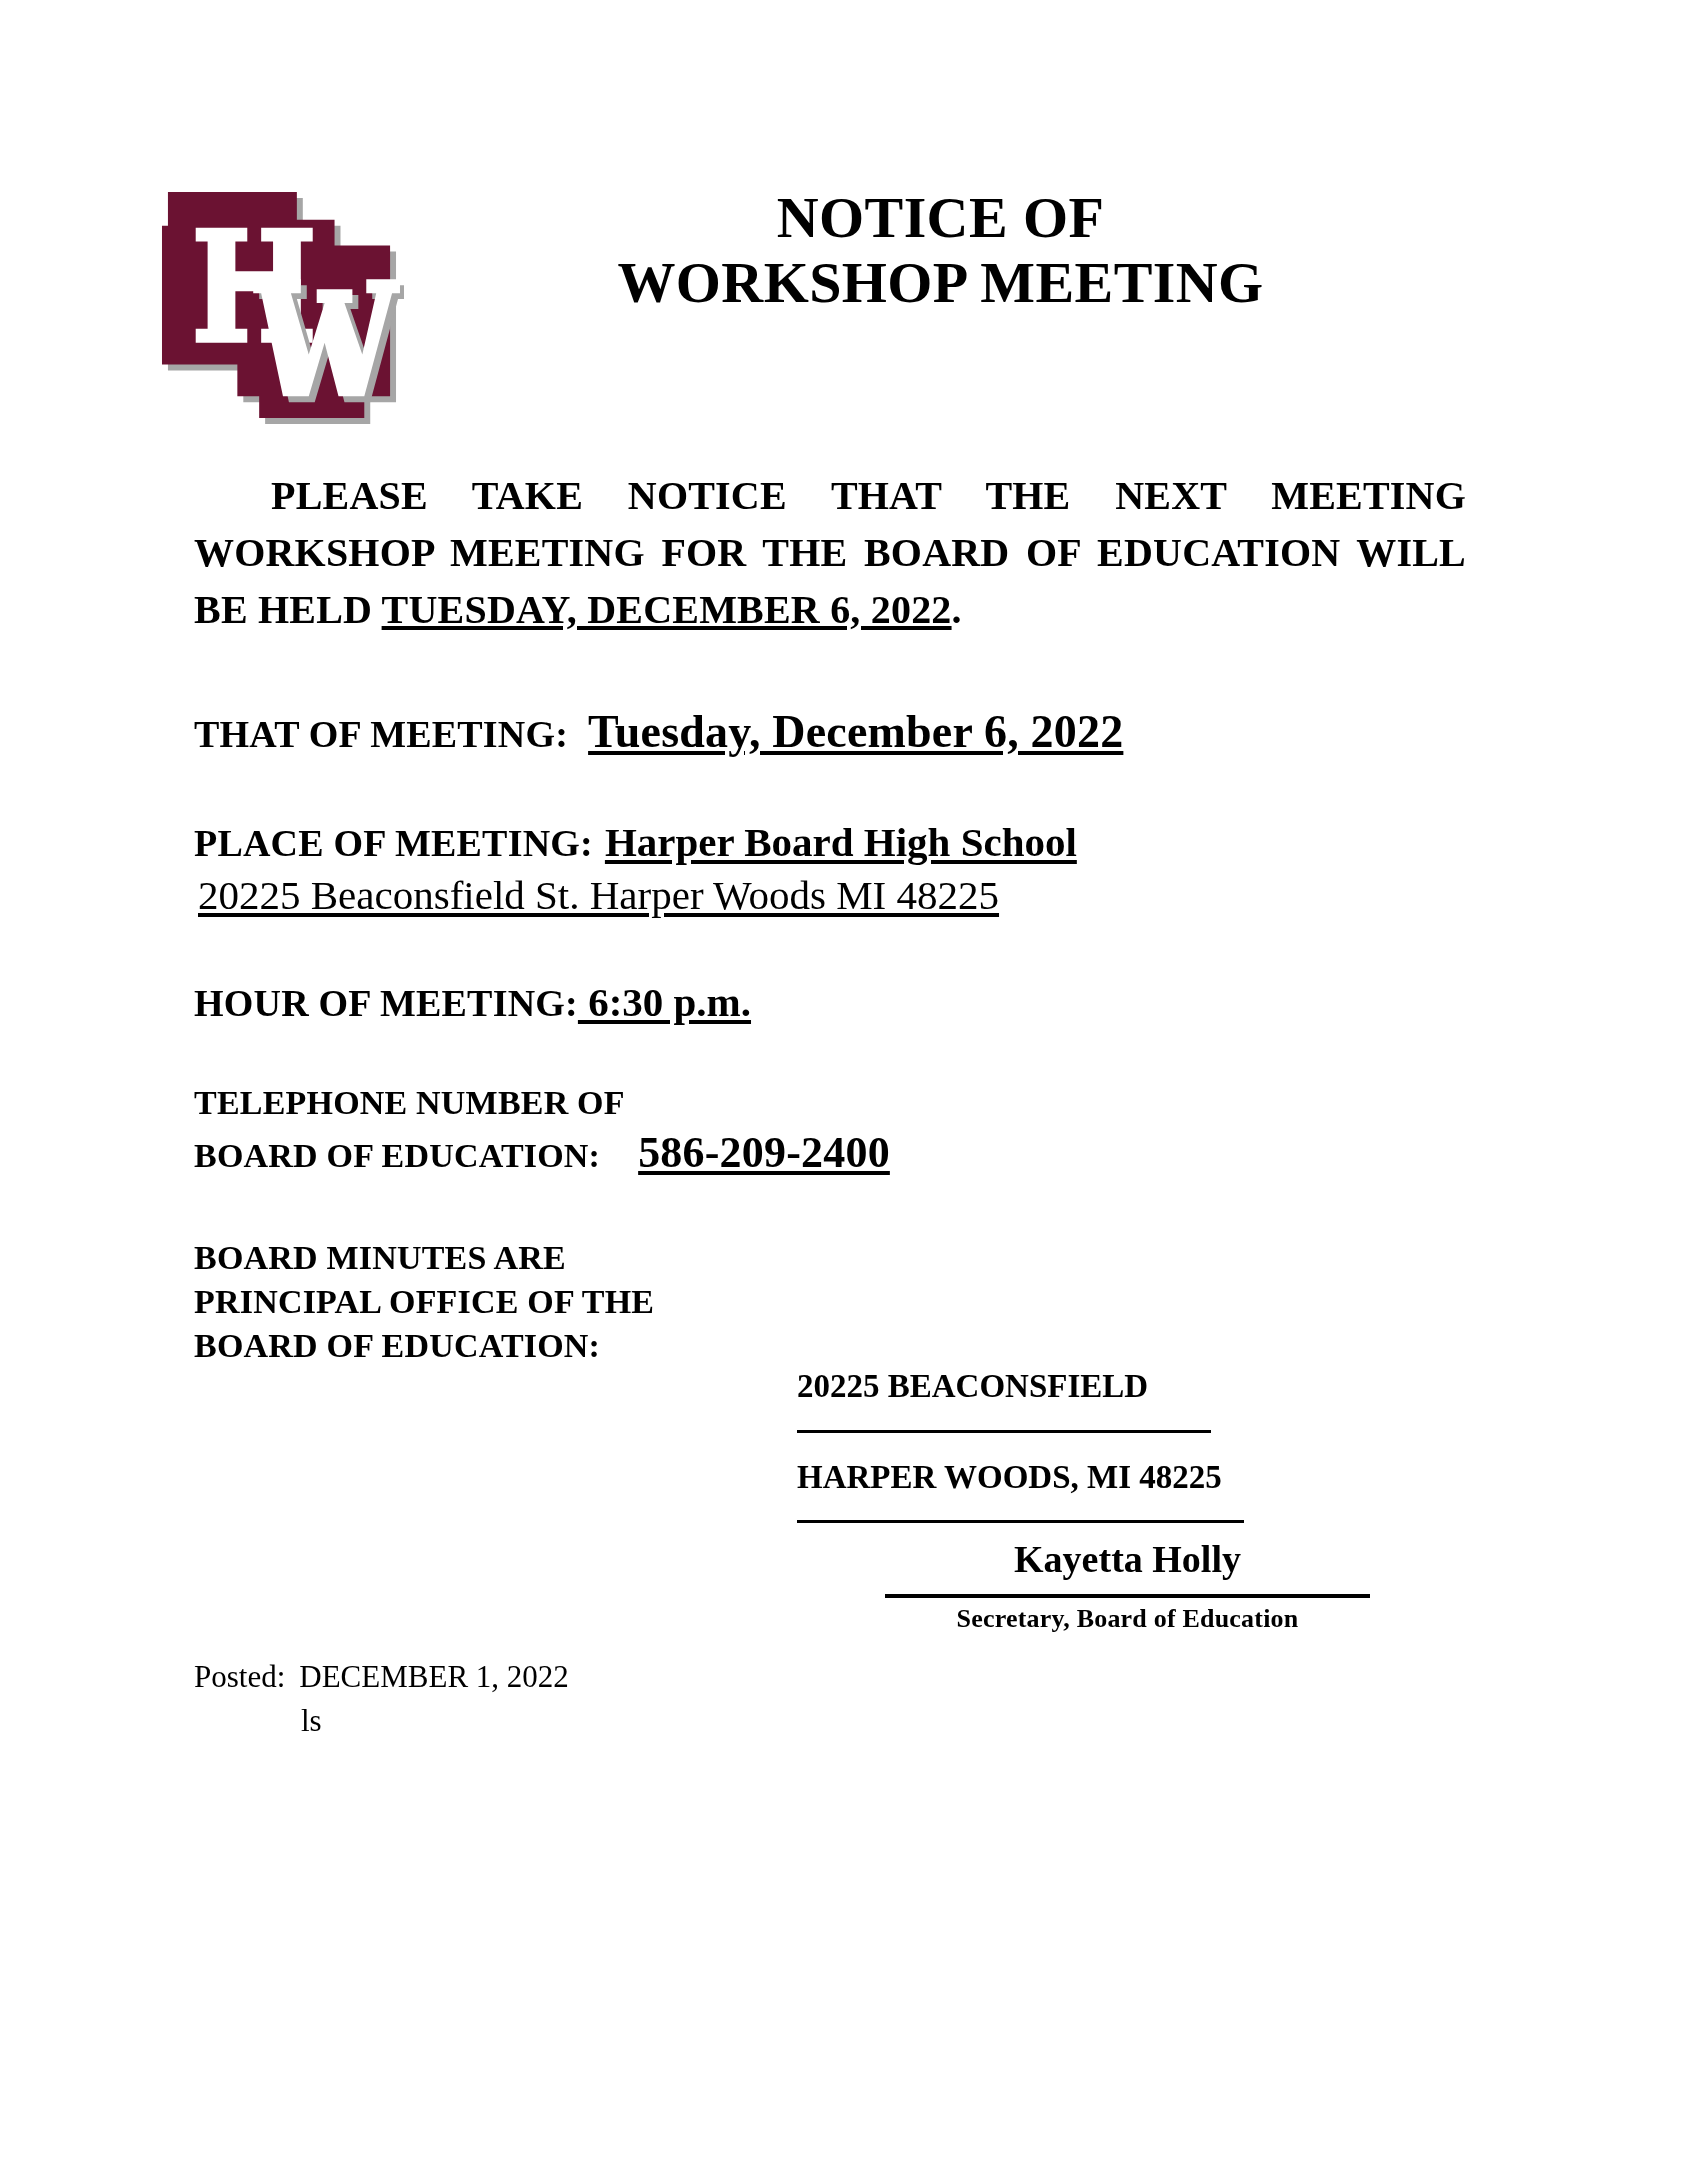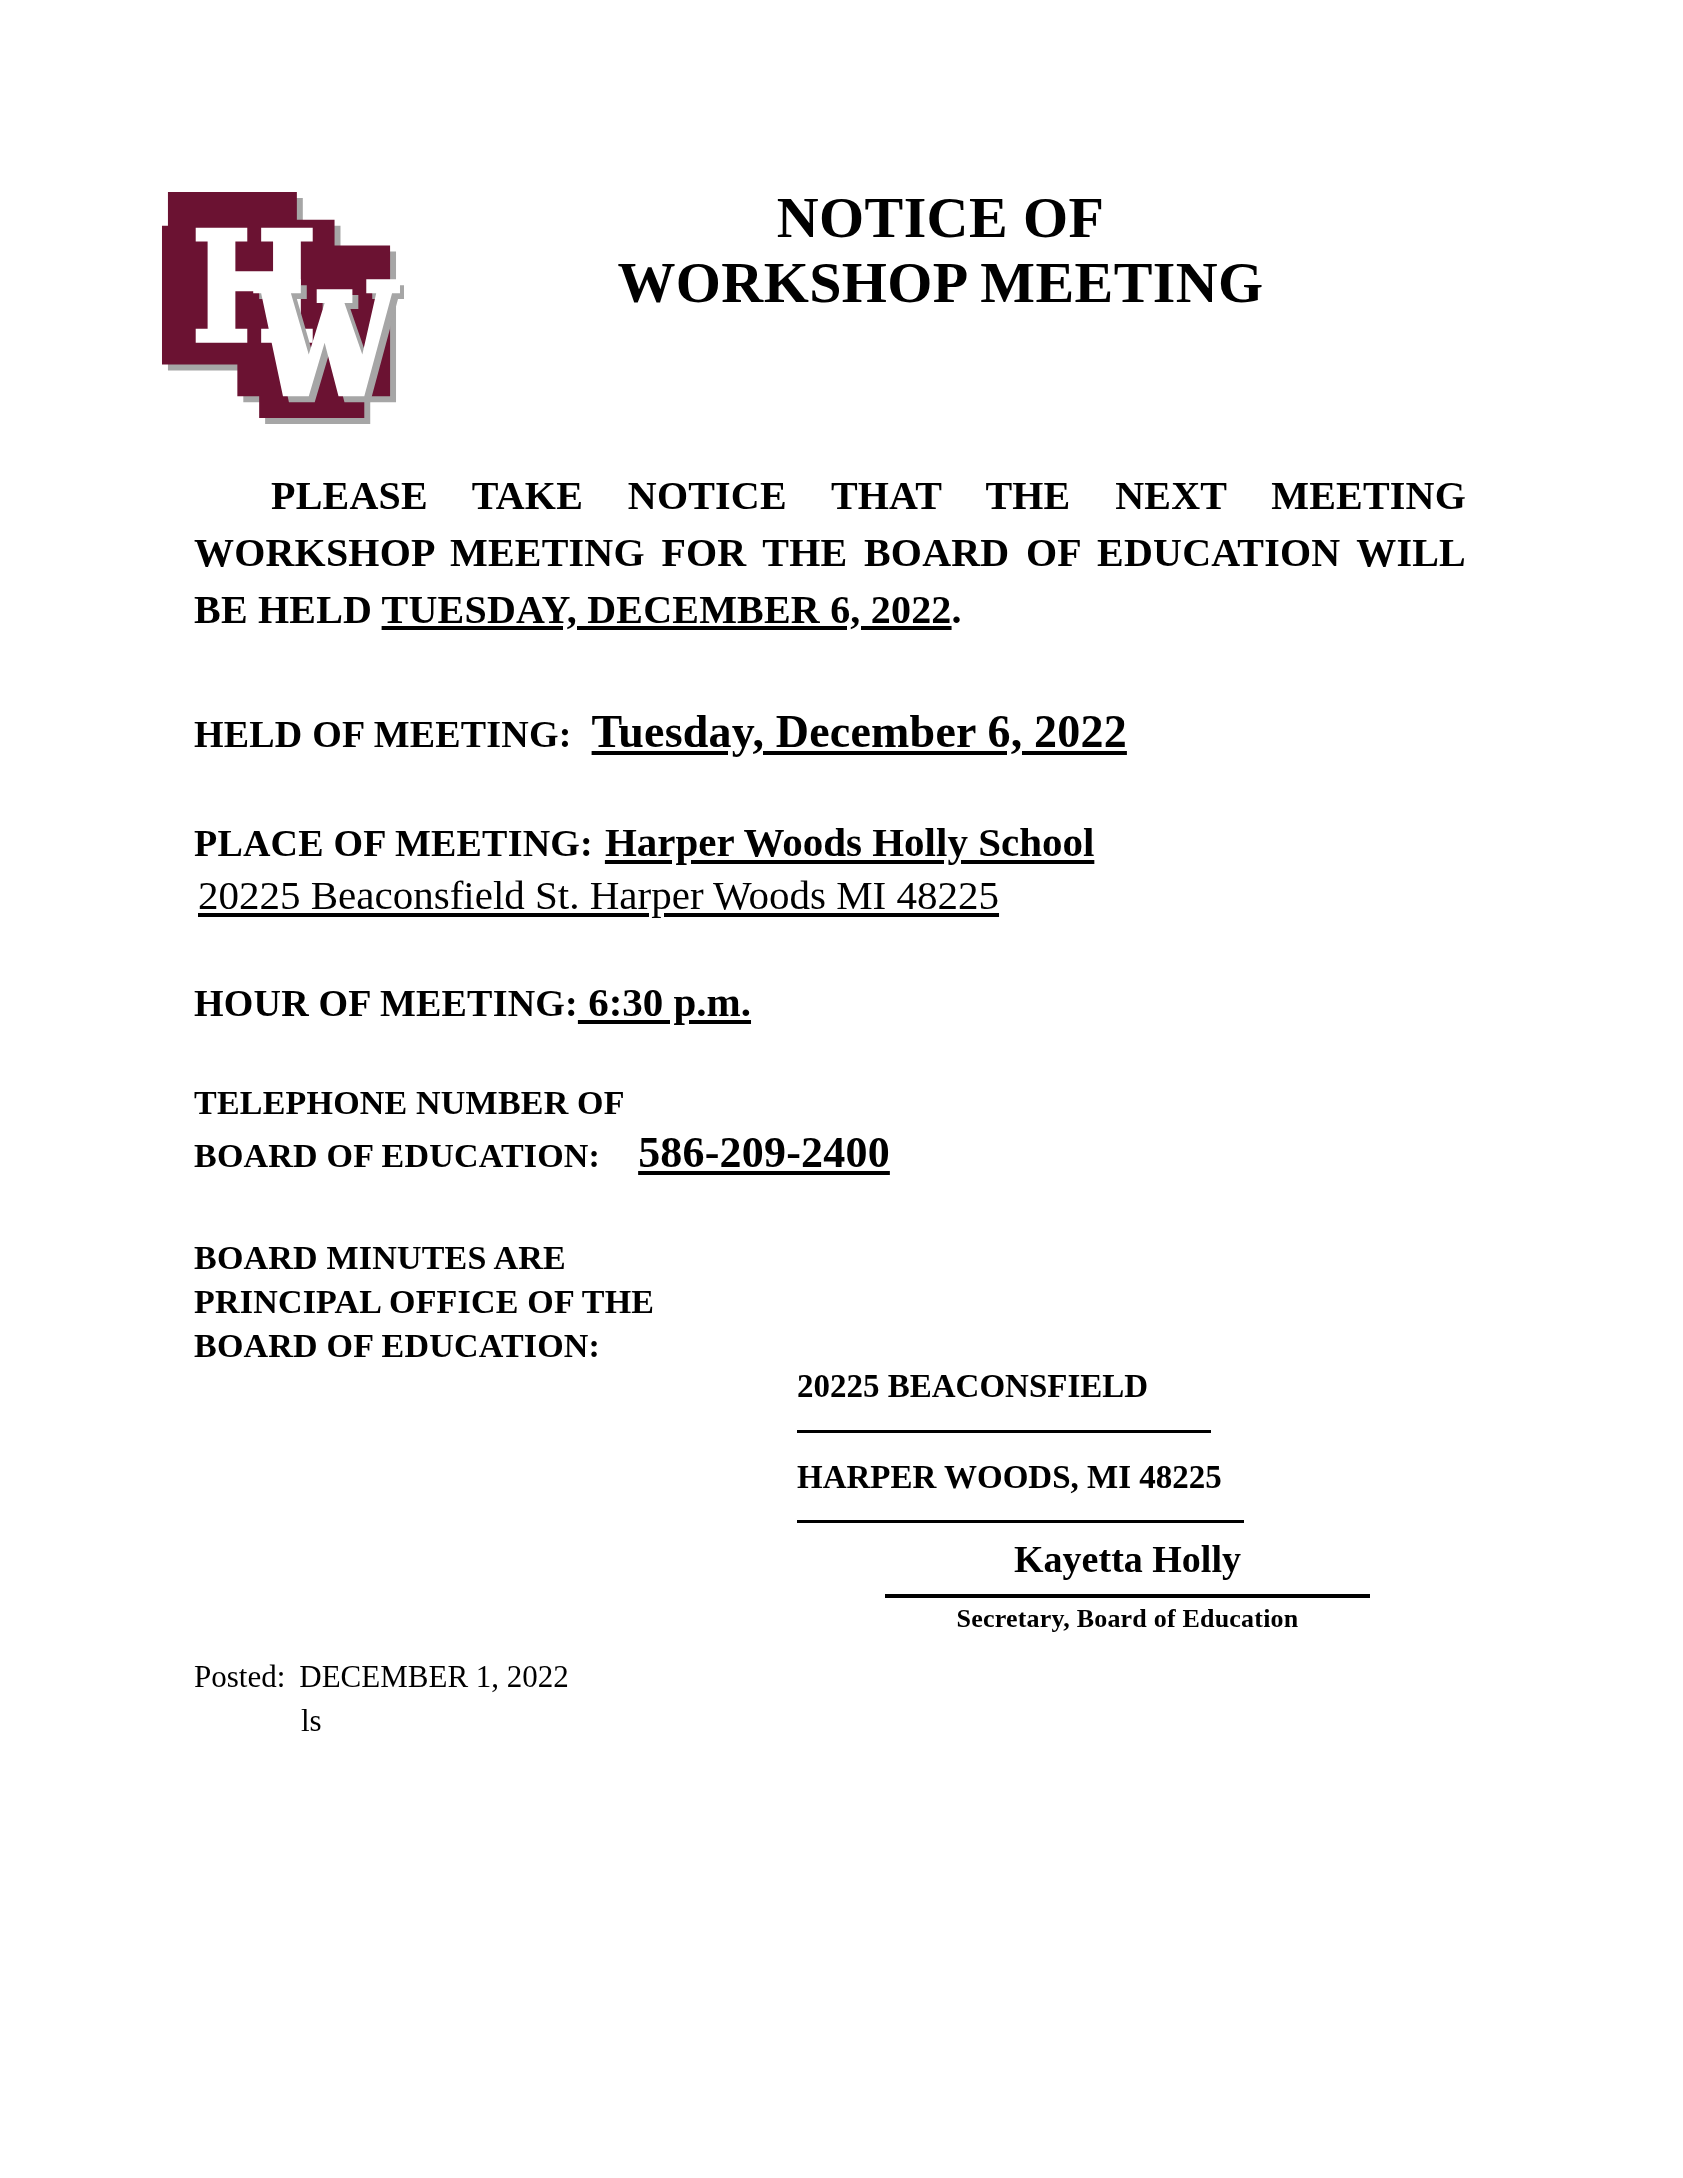--- a/index.html
+++ b/index.html
@@ -202,29 +202,29 @@
   <div class="title-block">
     <span class="title-line">NOTICE OF</span>
     <span class="title-line">WORKSHOP MEETING</span>
   </div>
 
   <p class="notice-para">
     <span class="indent-lead"></span><span>PLEASE TAKE NOTICE THAT THE NEXT MEETING WORKSHOP MEETING FOR THE BOARD OF EDUCATION WILL BE HELD </span><span class="u">TUESDAY, DECEMBER 6, 2022</span><span>.</span>
   </p>
 
   <div class="field" id="field-date">
-    <span class="lbl">HELD OF MEETING:</span>
+    <span class="lbl">THAT OF MEETING:</span>
     &nbsp;&nbsp;&nbsp;
     <span class="val">Tuesday, December 6, 2022</span>
   </div>
 
   <div class="field" id="field-place">
     <span class="lbl">PLACE OF MEETING:</span>
     &nbsp;
-    <span class="val-sm">Harper Woods Holly School</span>
+    <span class="val-sm">Harper Board High School</span>
   </div>
   <div id="place-line2"> 20225 Beaconsfield St. Harper Woods MI 48225</div>
 
   <div class="field" id="field-hour">
     <span class="lbl">HOUR OF MEETING:</span><span class="val-sm"> 6:30 p.m.</span>
   </div>
 
   <div id="phone-block">
     <div>TELEPHONE NUMBER OF</div>
     <div class="row2">

